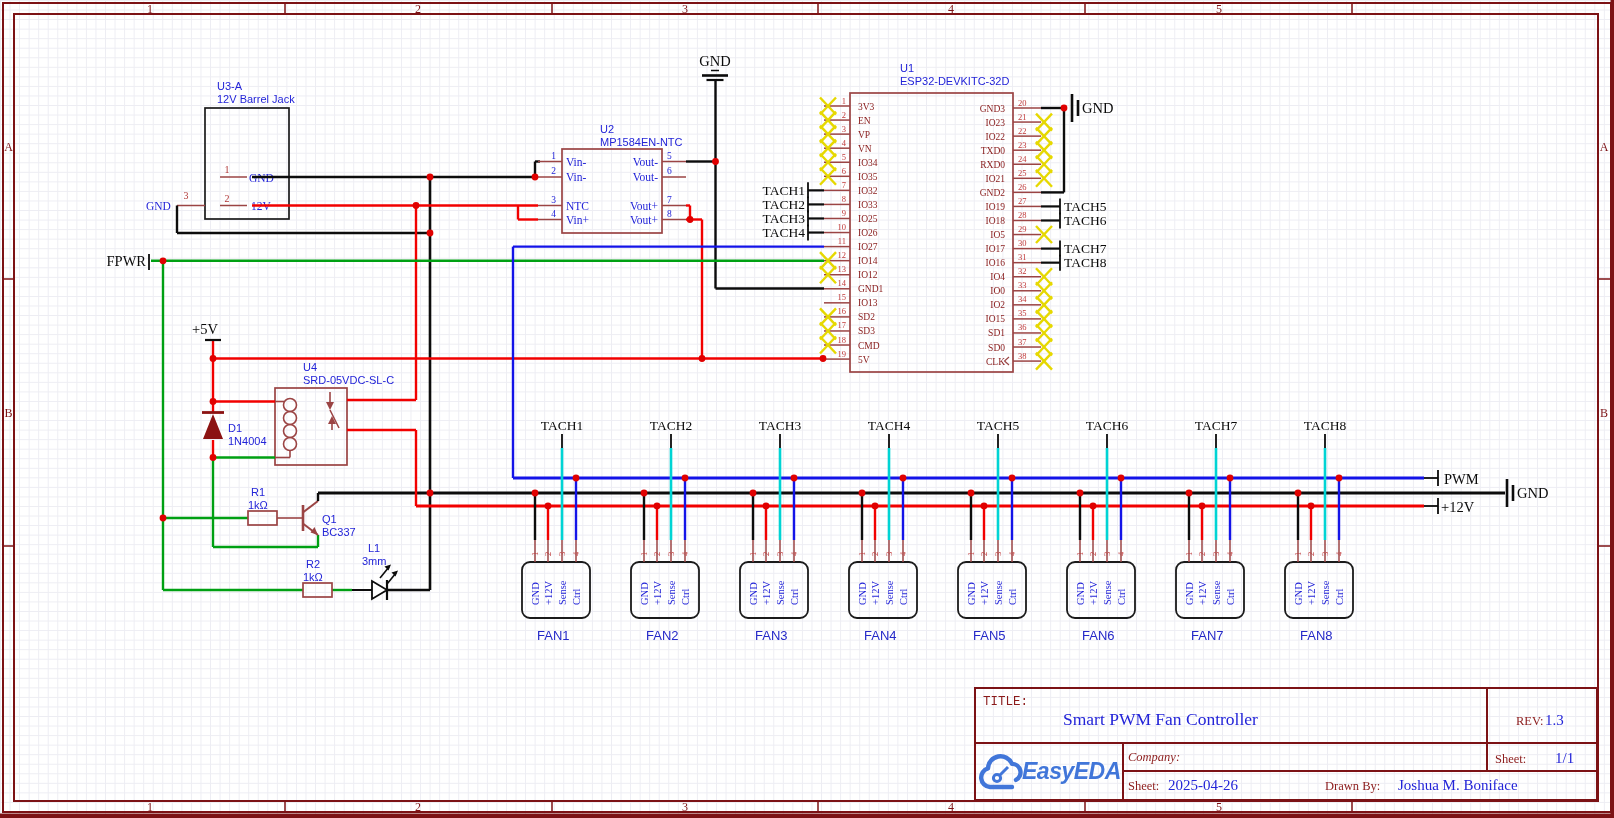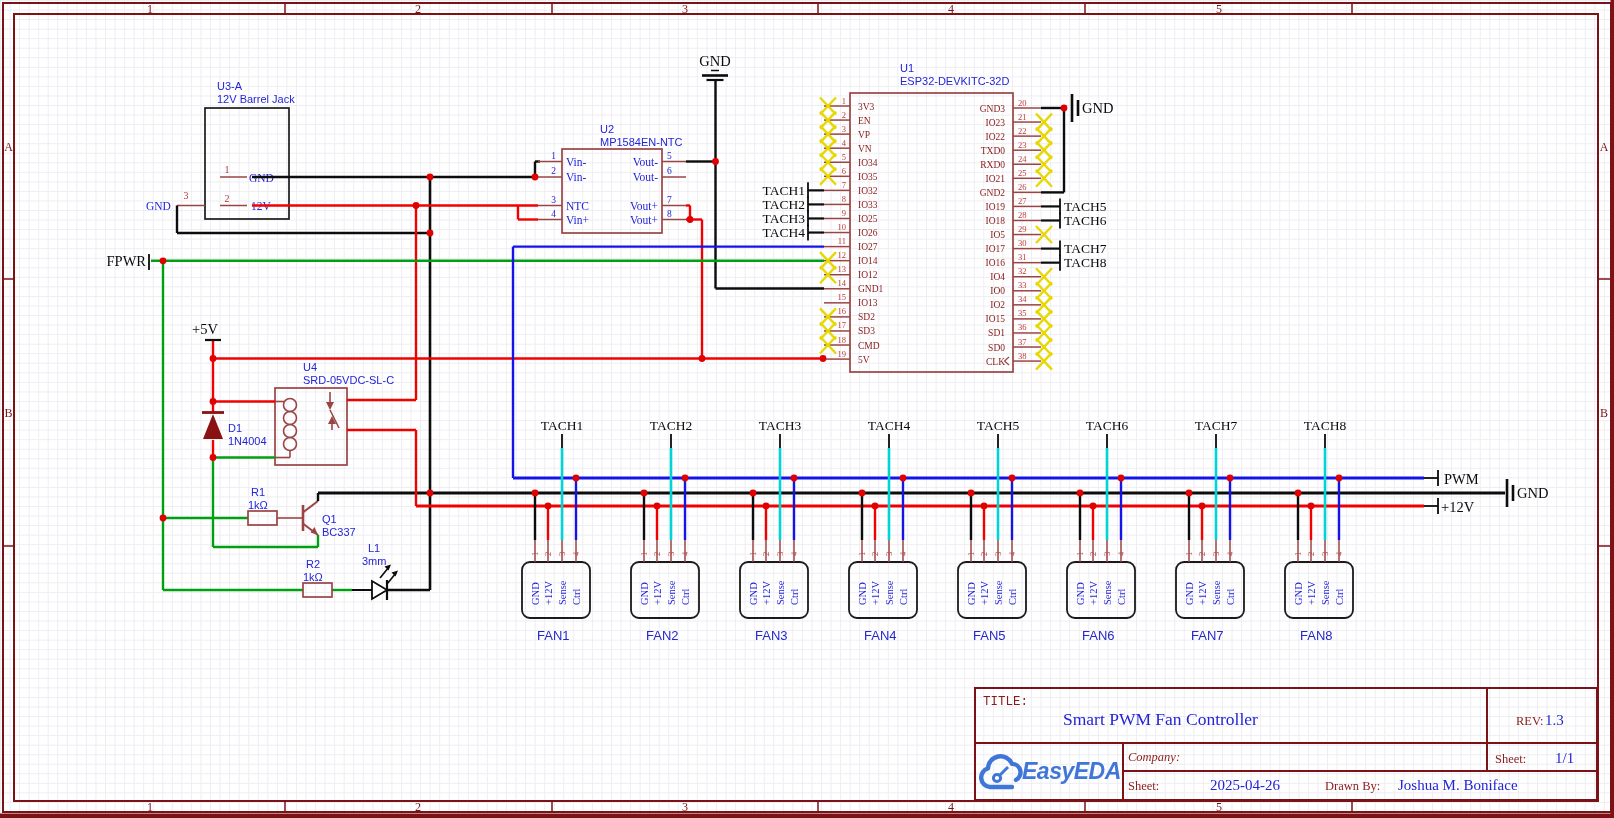--- a/index.html
+++ b/index.html
@@ -615,18 +615,18 @@
   <div>
     <div class="tb-text tb-label" style="left:983px;top:695px;font-family:Liberation Mono, monospace;">TITLE:</div>
     <div class="tb-text tb-title" style="left:1063px;top:709px;">Smart PWM Fan Controller</div>
     <div class="tb-text tb-label" style="left:1493px;top:714px;margin-left:23px;">REV:</div>
     <div class="tb-text tb-value" style="left:1545px;top:712px;">1.3</div>
     <div class="tb-text tb-label" style="left:1128px;top:750px;font-style:italic;">Company:</div>
     <div class="tb-text tb-value" style="left:1210px;top:748px;"></div>
     <div class="tb-text tb-label" style="left:1495px;top:752px;">Sheet:</div>
     <div class="tb-text tb-value" style="left:1555px;top:750px;text-align:right;">1/1</div>
     <div class="tb-text tb-label" style="left:1128px;top:779px;">Sheet:</div>
-    <div class="tb-text tb-value" style="left:1210px;top:777px;">2025-04-26</div>
+    <div class="tb-text tb-value" style="left:1168px;top:777px;">2025-04-26</div>
     <div class="tb-text tb-label" style="left:1325px;top:779px;">Drawn By:</div>
     <div class="tb-text tb-value" style="left:1398px;top:777px;">Joshua M. Boniface</div>
     <div class="tb-text tb-logo" style="left:1022px;top:758px;">EasyEDA</div>
   </div>
 </div>
 
 </body></html>

